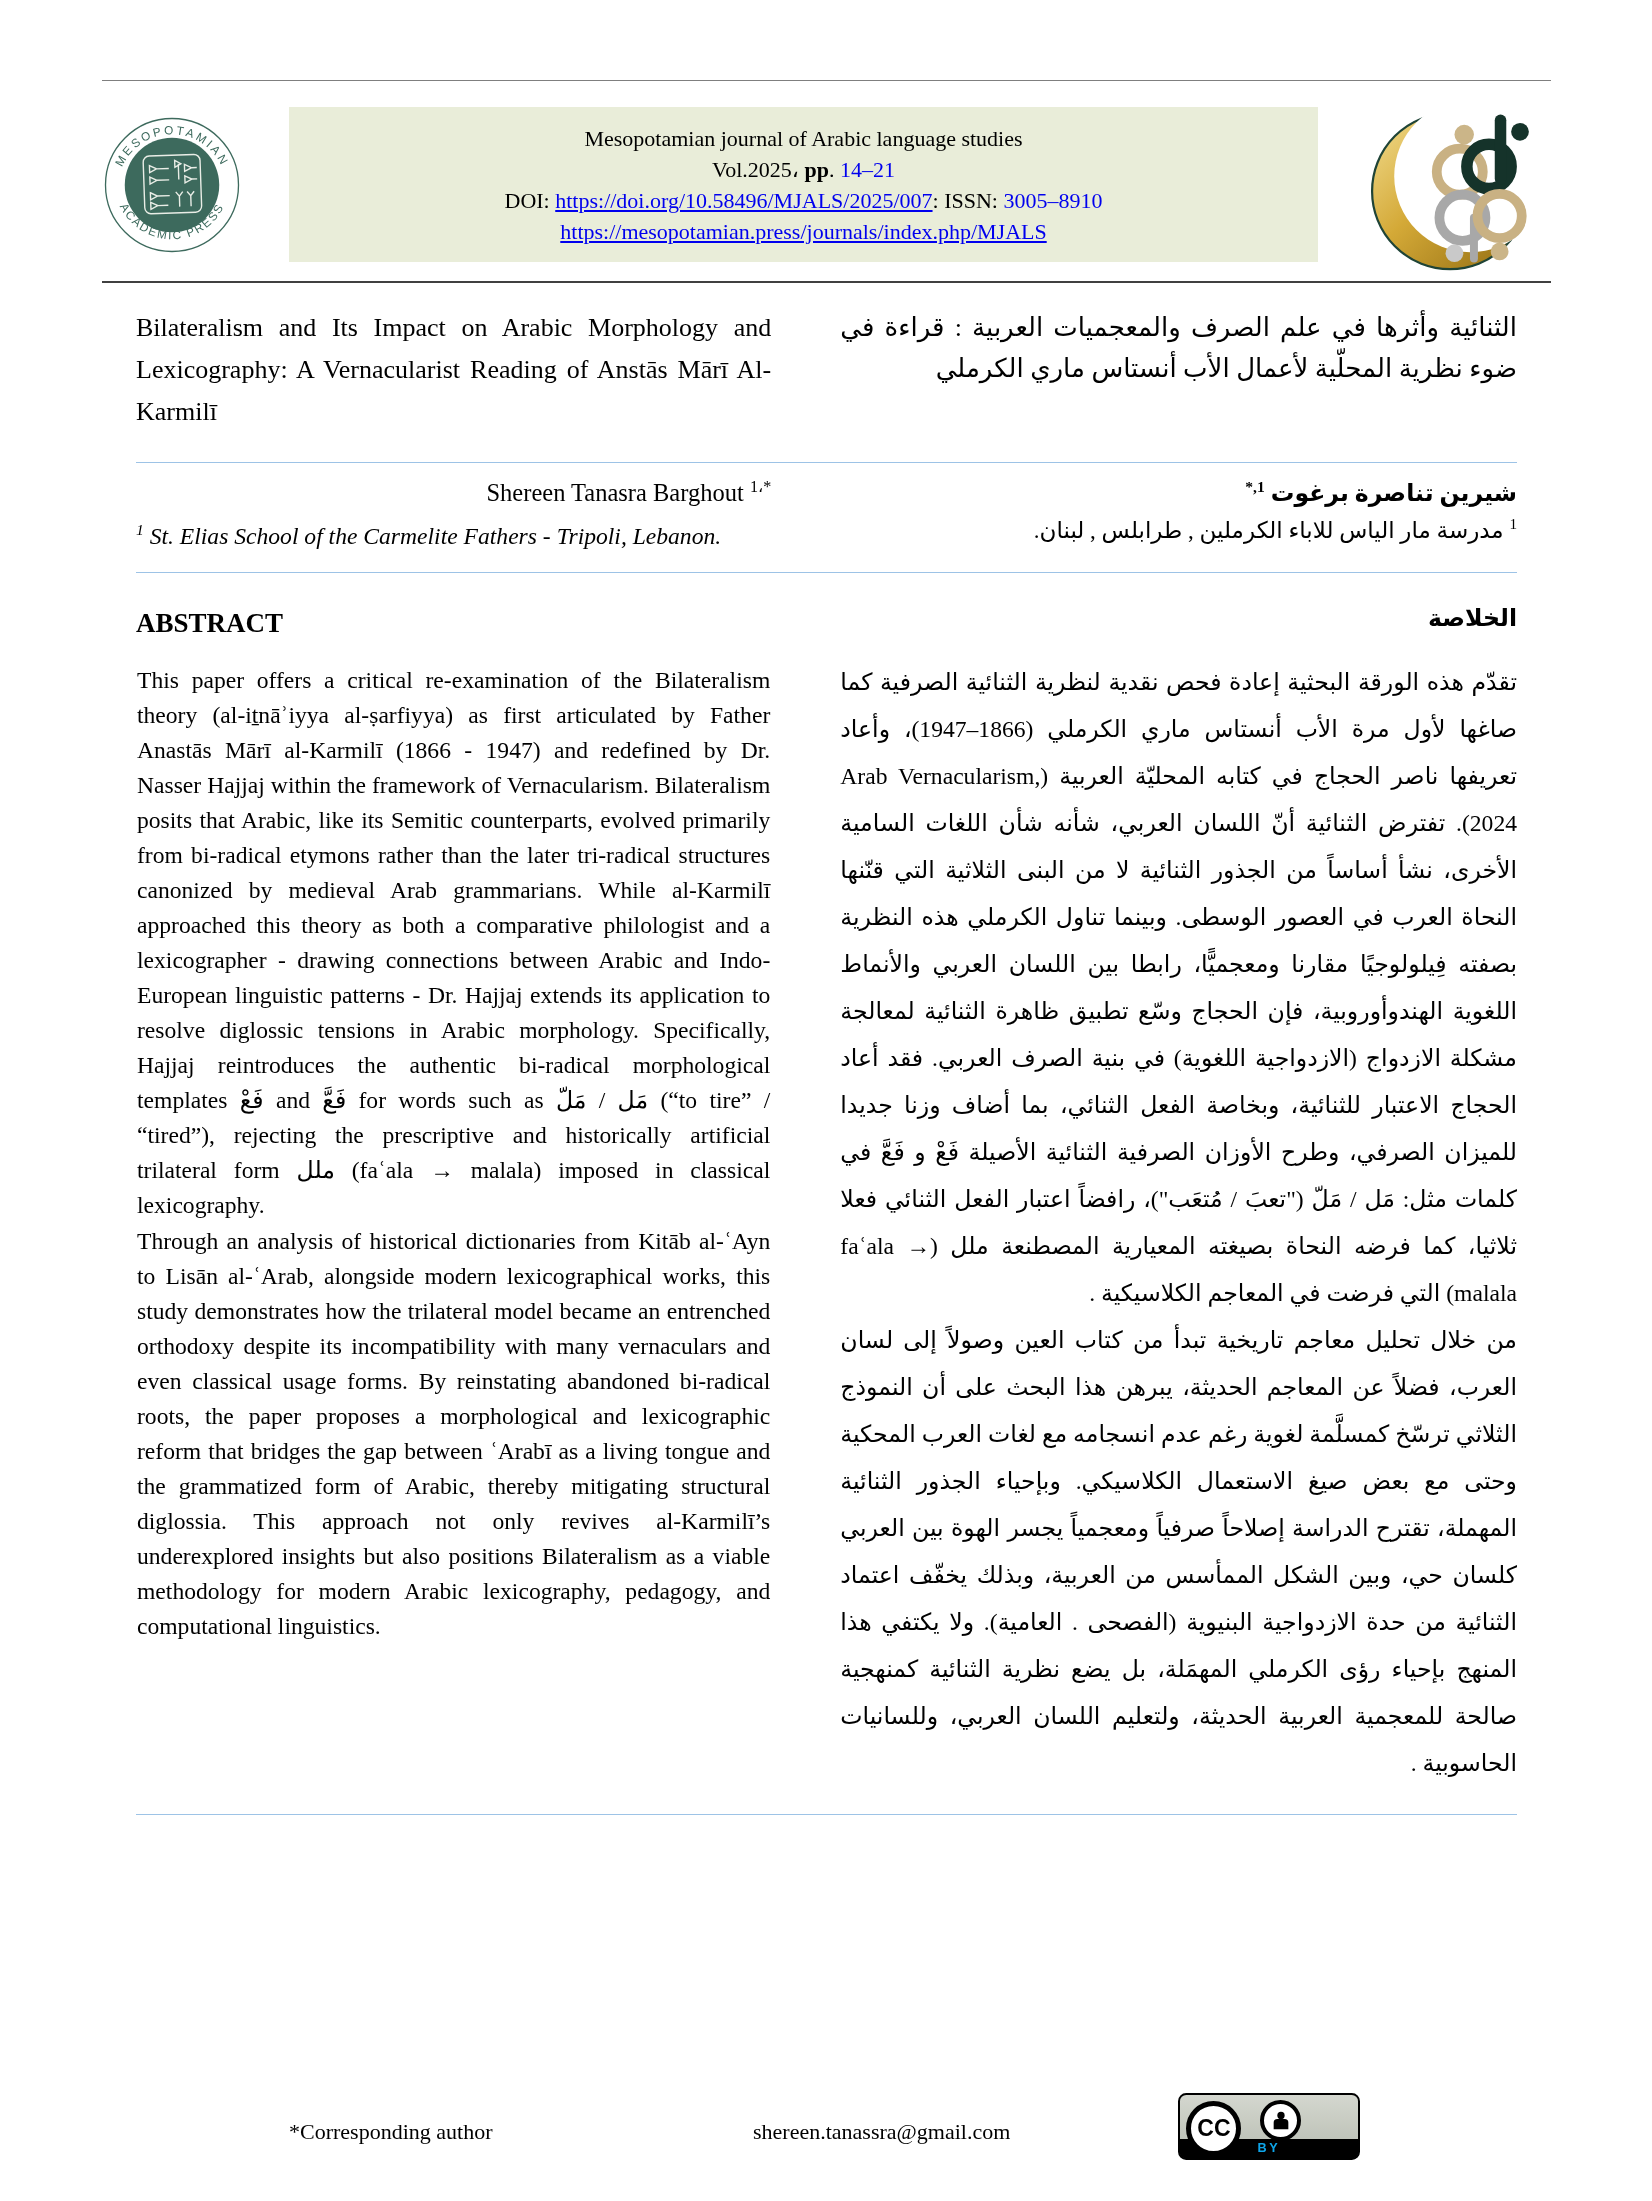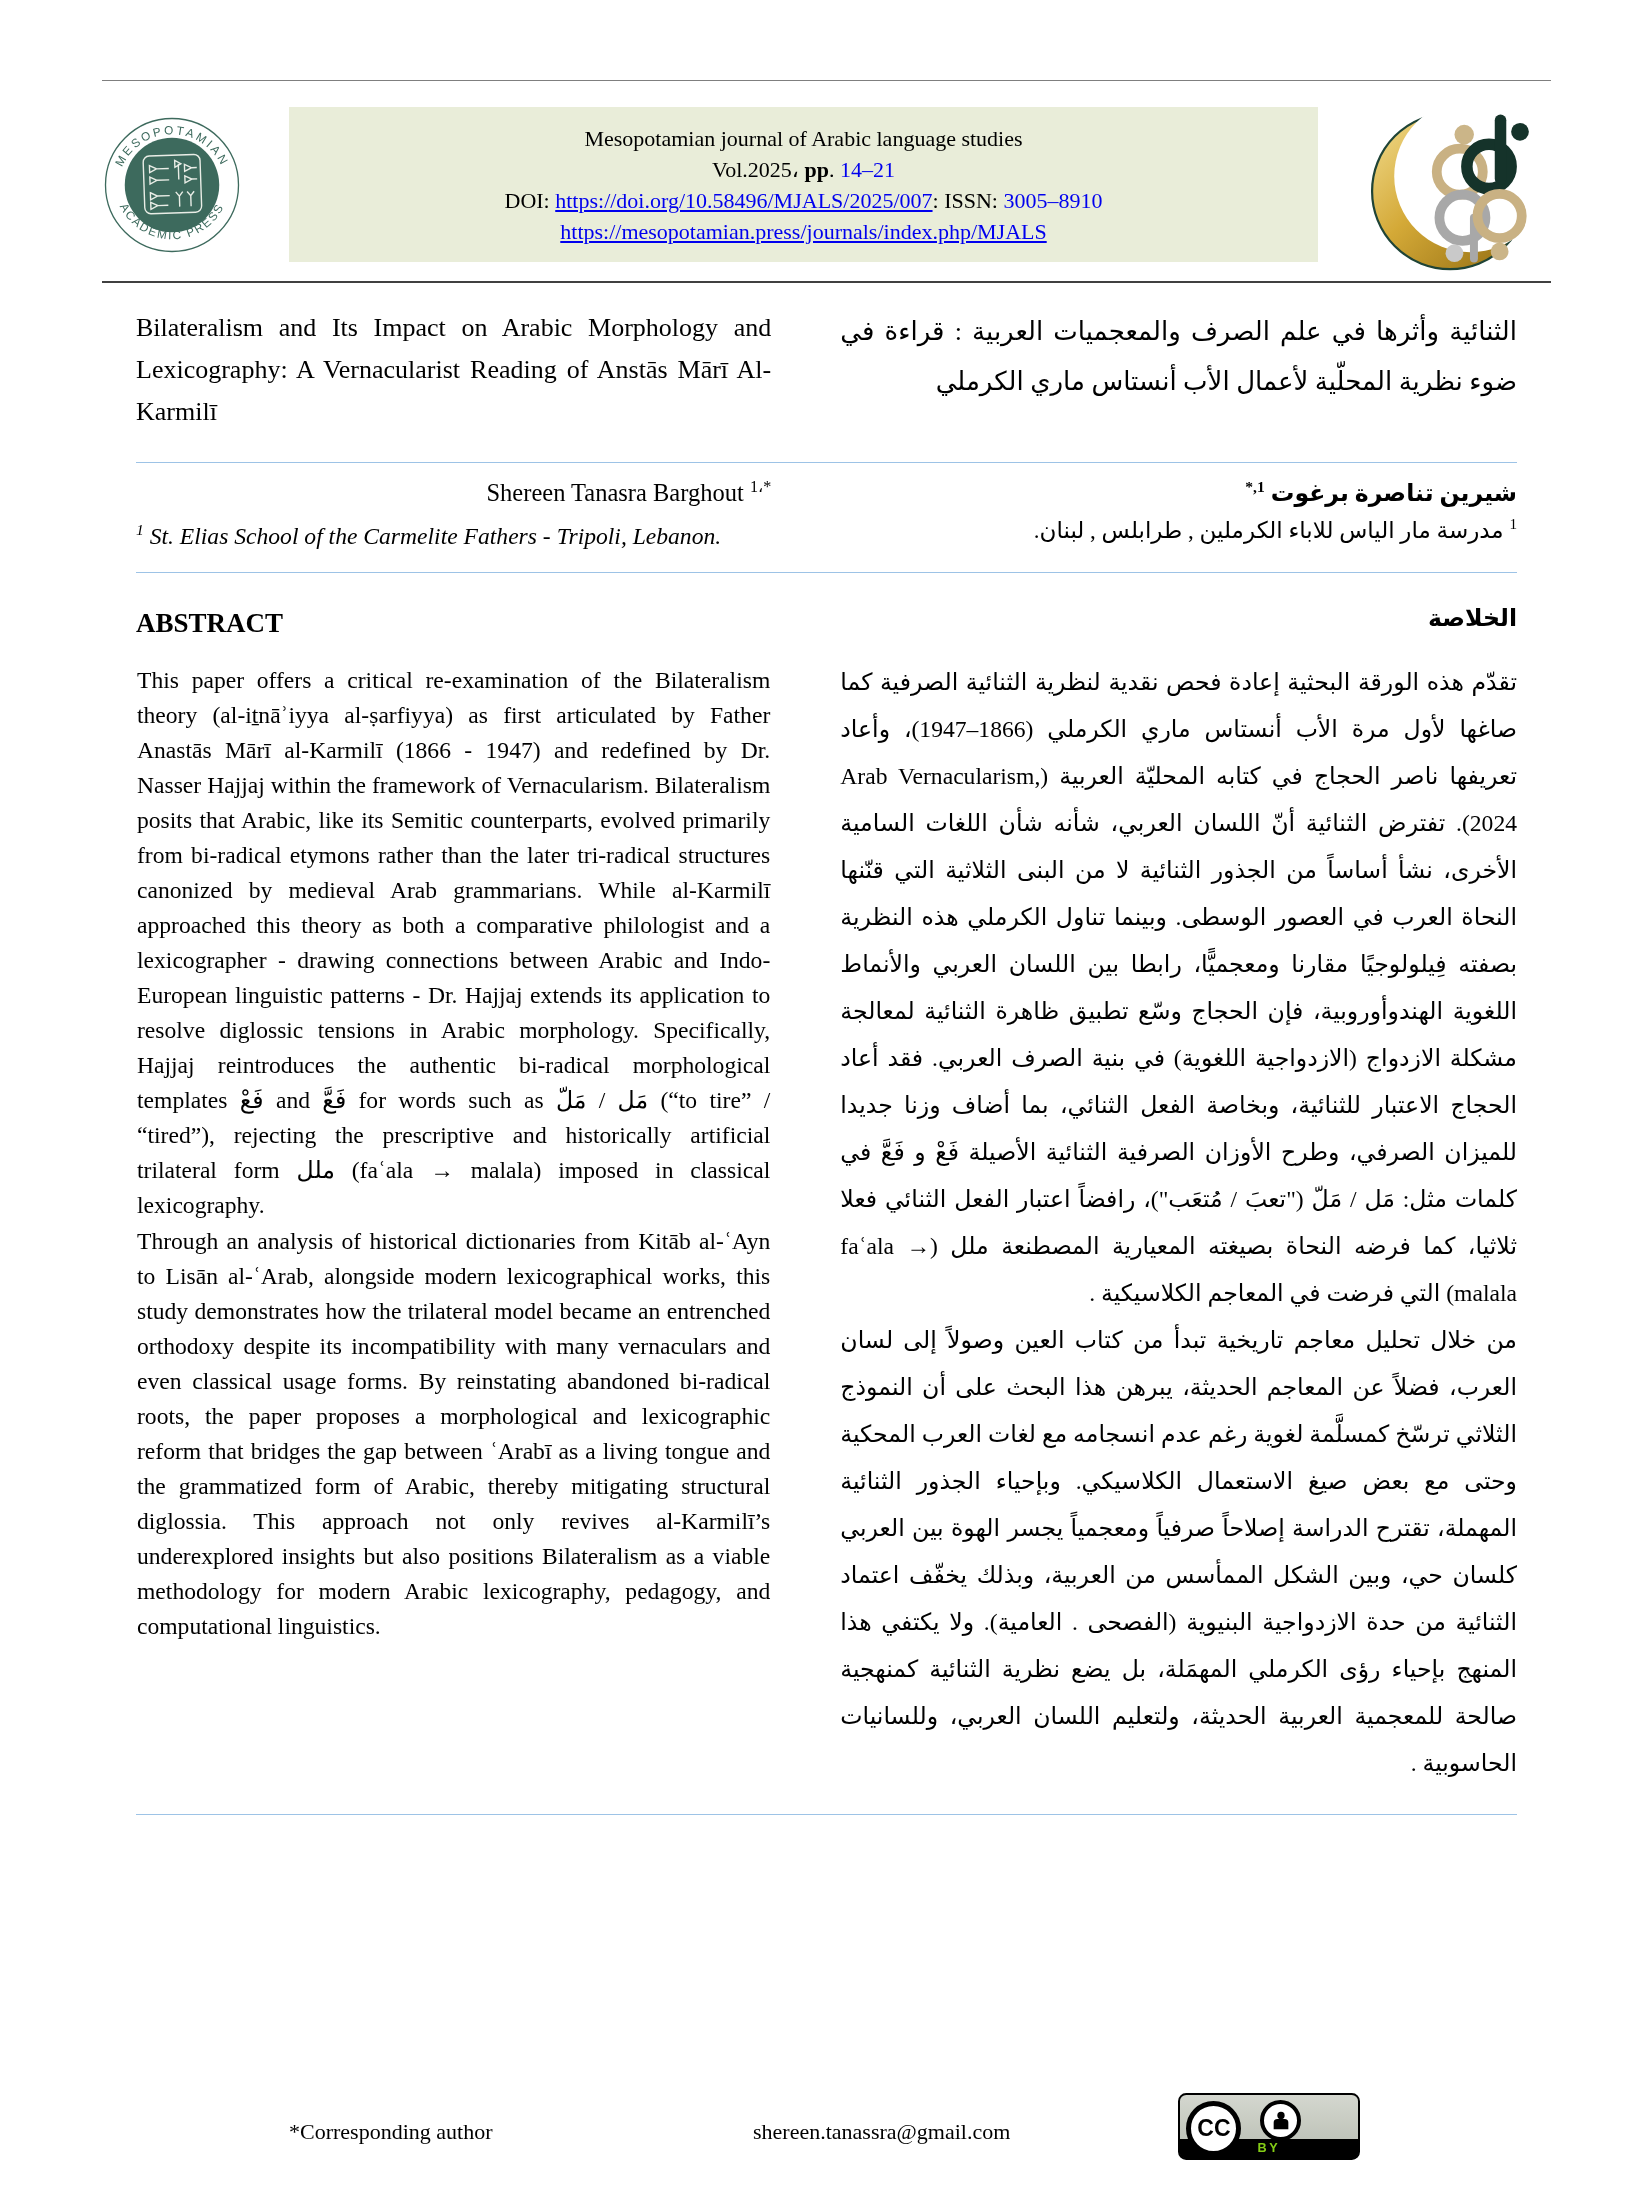--- a/index.html
+++ b/index.html
@@ -15,21 +15,21 @@
   .band { flex:1; margin:0 47px; background:#e9edd9; text-align:center;
           padding:15.5px 7.3px; font-size:22px; line-height:31px; }
   .band .bold { font-weight:bold; }
   .link { color:#0000EE; }
   .link.u { text-decoration:underline; cursor:pointer; }
   .journal-logo { flex:0 0 186px; }
 
   .title-row { display:flex; justify-content:space-between; margin:23.6px 136px 0; min-height:155px; }
   .title-en { width:46%; font-size:26px; line-height:42px; text-align:justify; }
   .ar { direction:rtl; font-family:"Liberation Serif","DejaVu Sans",sans-serif; }
-  .title-ar { width:49%; font-size:26px; line-height:50px; text-align:justify; }
+  .title-ar { width:49%; font-size:26px; line-height:41px; text-align:justify; }
 
   .authors-row { display:flex; justify-content:space-between; margin:16.4px 136px 18px; }
   .auth-en { width:46%; font-size:24.5px; }
   .auth-en .name-line { padding-left:20px;text-align:right; }
   sup { font-size:66%; vertical-align:super; line-height:0; }
   .auth-en .aff { font-style:italic; margin-top:11px; line-height:36px; font-size:23.6px; }
   .auth-ar { width:49%; text-align:justify; font-size:23px; }
   .auth-ar .name-line { font-weight:bold; font-size:23.6px; }
   .auth-ar .aff { margin-top:5.5px; line-height:35px; }
 
@@ -42,21 +42,21 @@
   .abs-ar p { margin:0; font-size:23.6px; line-height:47px; text-align:justify; }
   .rule-blue.after-abstract { margin-top:27px; }
 
   .footer { position:absolute; left:0; top:2086px; width:100%; height:100px; font-size:22px; }
   .corresponding { position:absolute; left:289px; top:33px; }
   .email { position:absolute; left:753px; top:33px; }
   .cc-badge { position:absolute; left:1178px; top:7.3px; width:182px; height:67px;
               border:2.7px solid #000; border-radius:8.2px; box-sizing:border-box;
               background:linear-gradient(180deg,#d4d7cf 0%,#b7bcb1 100%); }
   .by-strip { position:absolute; bottom:0; left:0; right:0; height:19px; background:#000;
-              color:#84cc16; text-align:center; font-family:"Liberation Sans",sans-serif;
+              color:#0ea5e9; text-align:center; font-family:"Liberation Sans",sans-serif;
               font-size:12.7px; font-weight:bold; letter-spacing:2.7px; line-height:19px;
               border-radius:0 0 4.5px 4.5px; }
   .cc-circle { position:absolute; left:6.4px; top:5.5px; width:45px; height:45px;
                border:5.5px solid #000; border-radius:50%; background:#fff;
                display:flex; align-items:center; justify-content:center;
                font-family:"Liberation Sans",sans-serif; font-weight:bold; font-size:23px; }
   .person-circle { position:absolute; left:80px; top:4.5px; width:33px; height:33px;
                    border:4.5px solid #000; border-radius:50%; background:#fff;
                    display:flex; align-items:center; justify-content:center; }
 </style>

